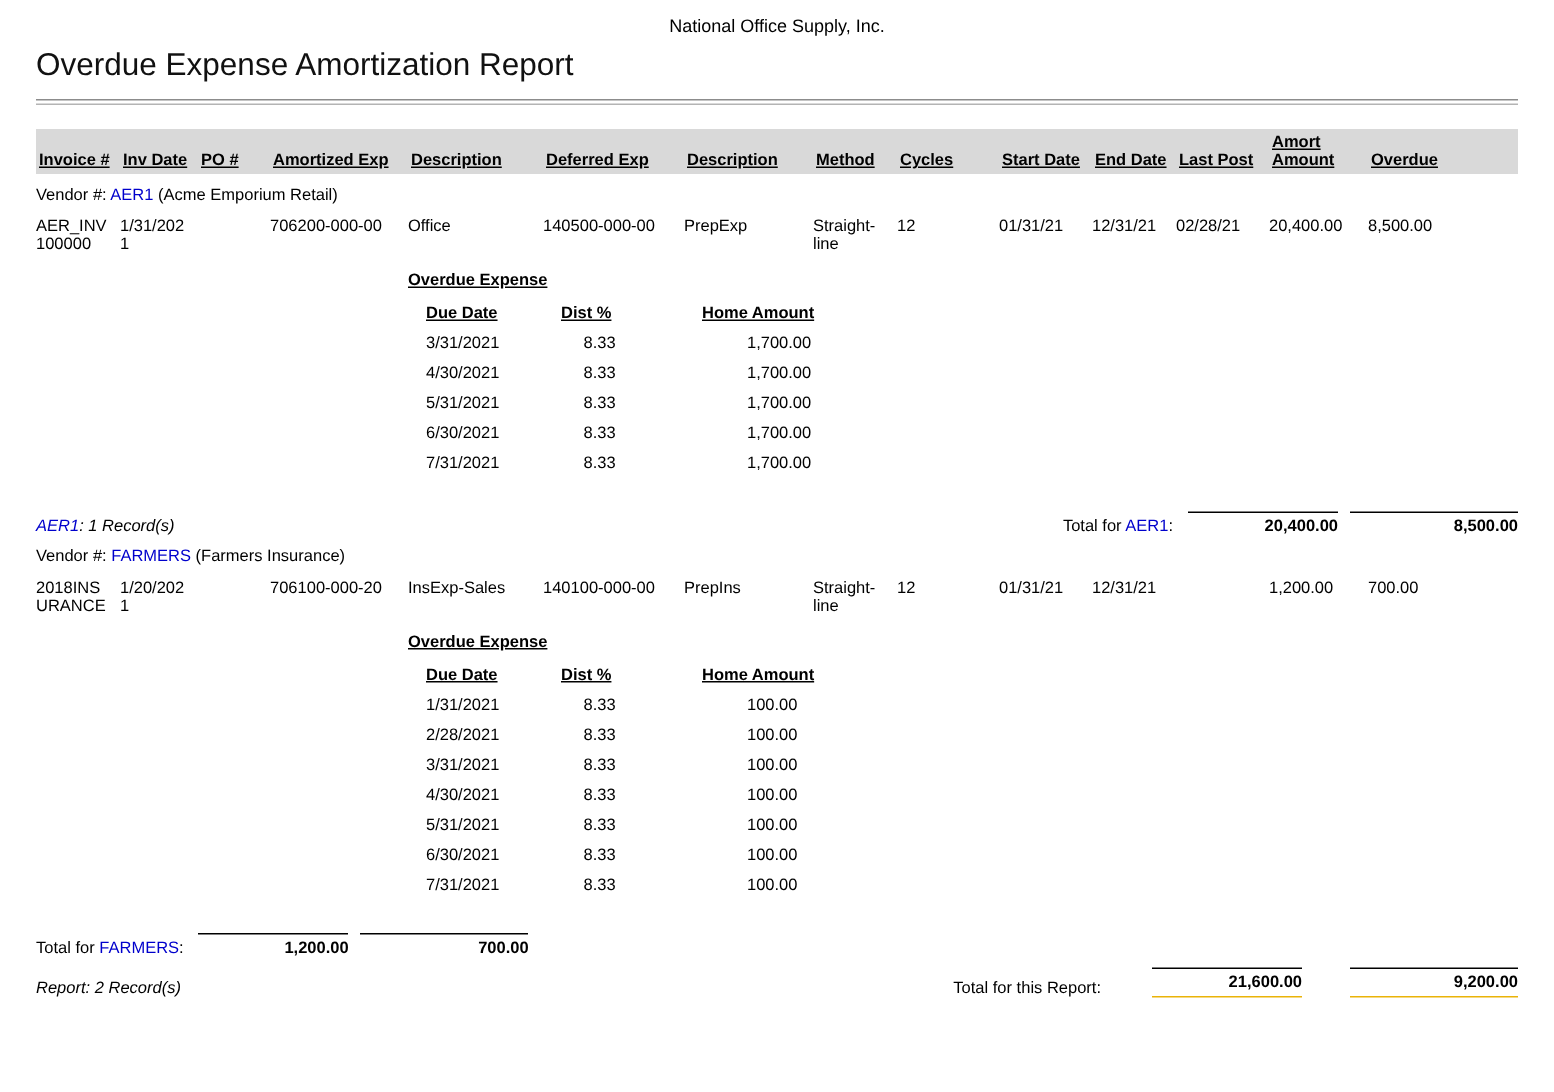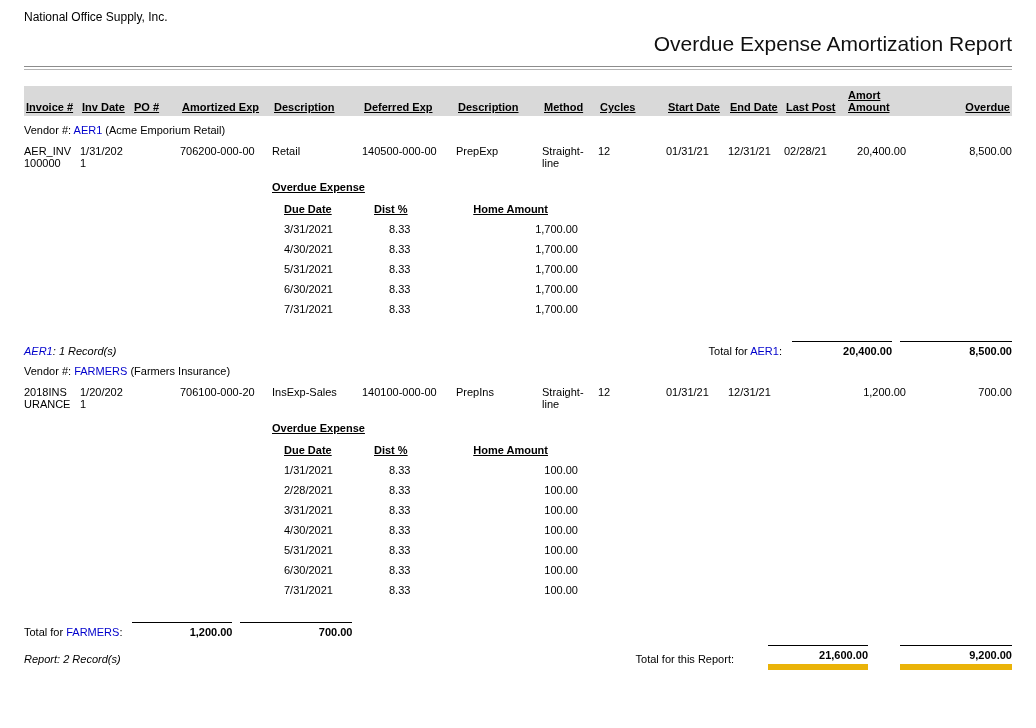--- a/index.html
+++ b/index.html
@@ -3,53 +3,53 @@
 <meta charset="utf-8">
 <style>
   * { margin:0; padding:0; box-sizing:border-box; }
   html,body { background:#fff; }
   body {
     width:1036px; height:728px; overflow:hidden;
     font-family:"Liberation Sans", sans-serif;
     font-size:11px; color:#000;
   }
   .page { padding:10px 24px 0 24px; }
-  .company { text-align:left; font-size:12px; }
-  .title { text-align:right; font-size:21px; margin-top:8px; color:#111; }
+  .company { text-align:center; font-size:12px; }
+  .title { text-align:left; font-size:21px; margin-top:8px; color:#111; }
   .double-rule { margin-top:10px; height:4px; border-top:1px solid #8c8c8c; border-bottom:1px solid #b4b4b4; }
 
   .grid {
     display:grid;
     grid-template-columns:50px 46px 42px 86px 84px 88px 80px 50px 62px 56px 50px 56px 60px 1fr;
     column-gap:6px;
   }
   .thead { margin-top:16px; background:#d9d9d9; padding:3px 2px 3px 2px; align-items:end; }
   .hcell { font-weight:bold; text-decoration:underline; }
-  .right { text-align:right; }
+  .right { }
   .wrapall { word-break:break-all; }
 
   .vendor-line { margin-top:8px; }
   .bold { font-weight:normal; }
   .blue { color:#0000cc; }
 
   .datarow { margin-top:9px; }
 
   .sub { margin-left:248px; width:264px; }
   .subgrid { display:grid; grid-template-columns:90px 94px 80px;padding-left:12px; }
   .subtitle { margin-top:12px; text-align:left; font-weight:bold; text-decoration:underline; }
   .subhead { margin-top:10px; }
   .subrow { margin-top:8px;gap:15px; }
 
-  .totals { display:flex; margin-top:26px; align-items:center; }
+  .totals { display:flex; margin-top:26px; align-items:flex-end; }
   .rec { flex:1; font-style:italic; padding-top:3px; }
   .tlabel { font-weight:normal; padding-top:3px; }
   .amt { border-top:1px solid #000; text-align:right; font-weight:bold; padding-top:3px; }
   .amt.a { width:100px; margin-left:10px; }
   .amt.o { width:112px; margin-left:8px; }
-  .final .amt { border-bottom:6px solid #eab308; padding-bottom:3px; }
+  .final .amt { border-bottom:1px solid #eab308; padding-bottom:3px; }
   .final { margin-top:7px;gap:24px; }
 </style>
 </head>
 <body>
 
 <div class="page">
 
   <div class="company">National Office Supply, Inc.</div>
   <div class="title">Overdue Expense Amortization Report</div>
   <div class="double-rule"></div>
@@ -79,21 +79,21 @@
       <span class="bold">Vendor #:</span>
       <span class="bold blue">AER1</span>
       <span>(Acme Emporium Retail)</span>
     </div>
 
     <div class="grid datarow">
       <div class="wrapall">AER_INV100000</div>
       <div class="wrapall">1/31/2021</div>
       <div></div>
       <div>706200-000-00</div>
-      <div>Retail</div>
+      <div>Office</div>
       <div>140500-000-00</div>
       <div>PrepExp</div>
       <div>Straight-line</div>
       <div>12</div>
       <div>01/31/21</div>
       <div>12/31/21</div>
       <div>02/28/21</div>
       <div class="right">20,400.00</div>
       <div class="right">8,500.00</div>
     </div>

